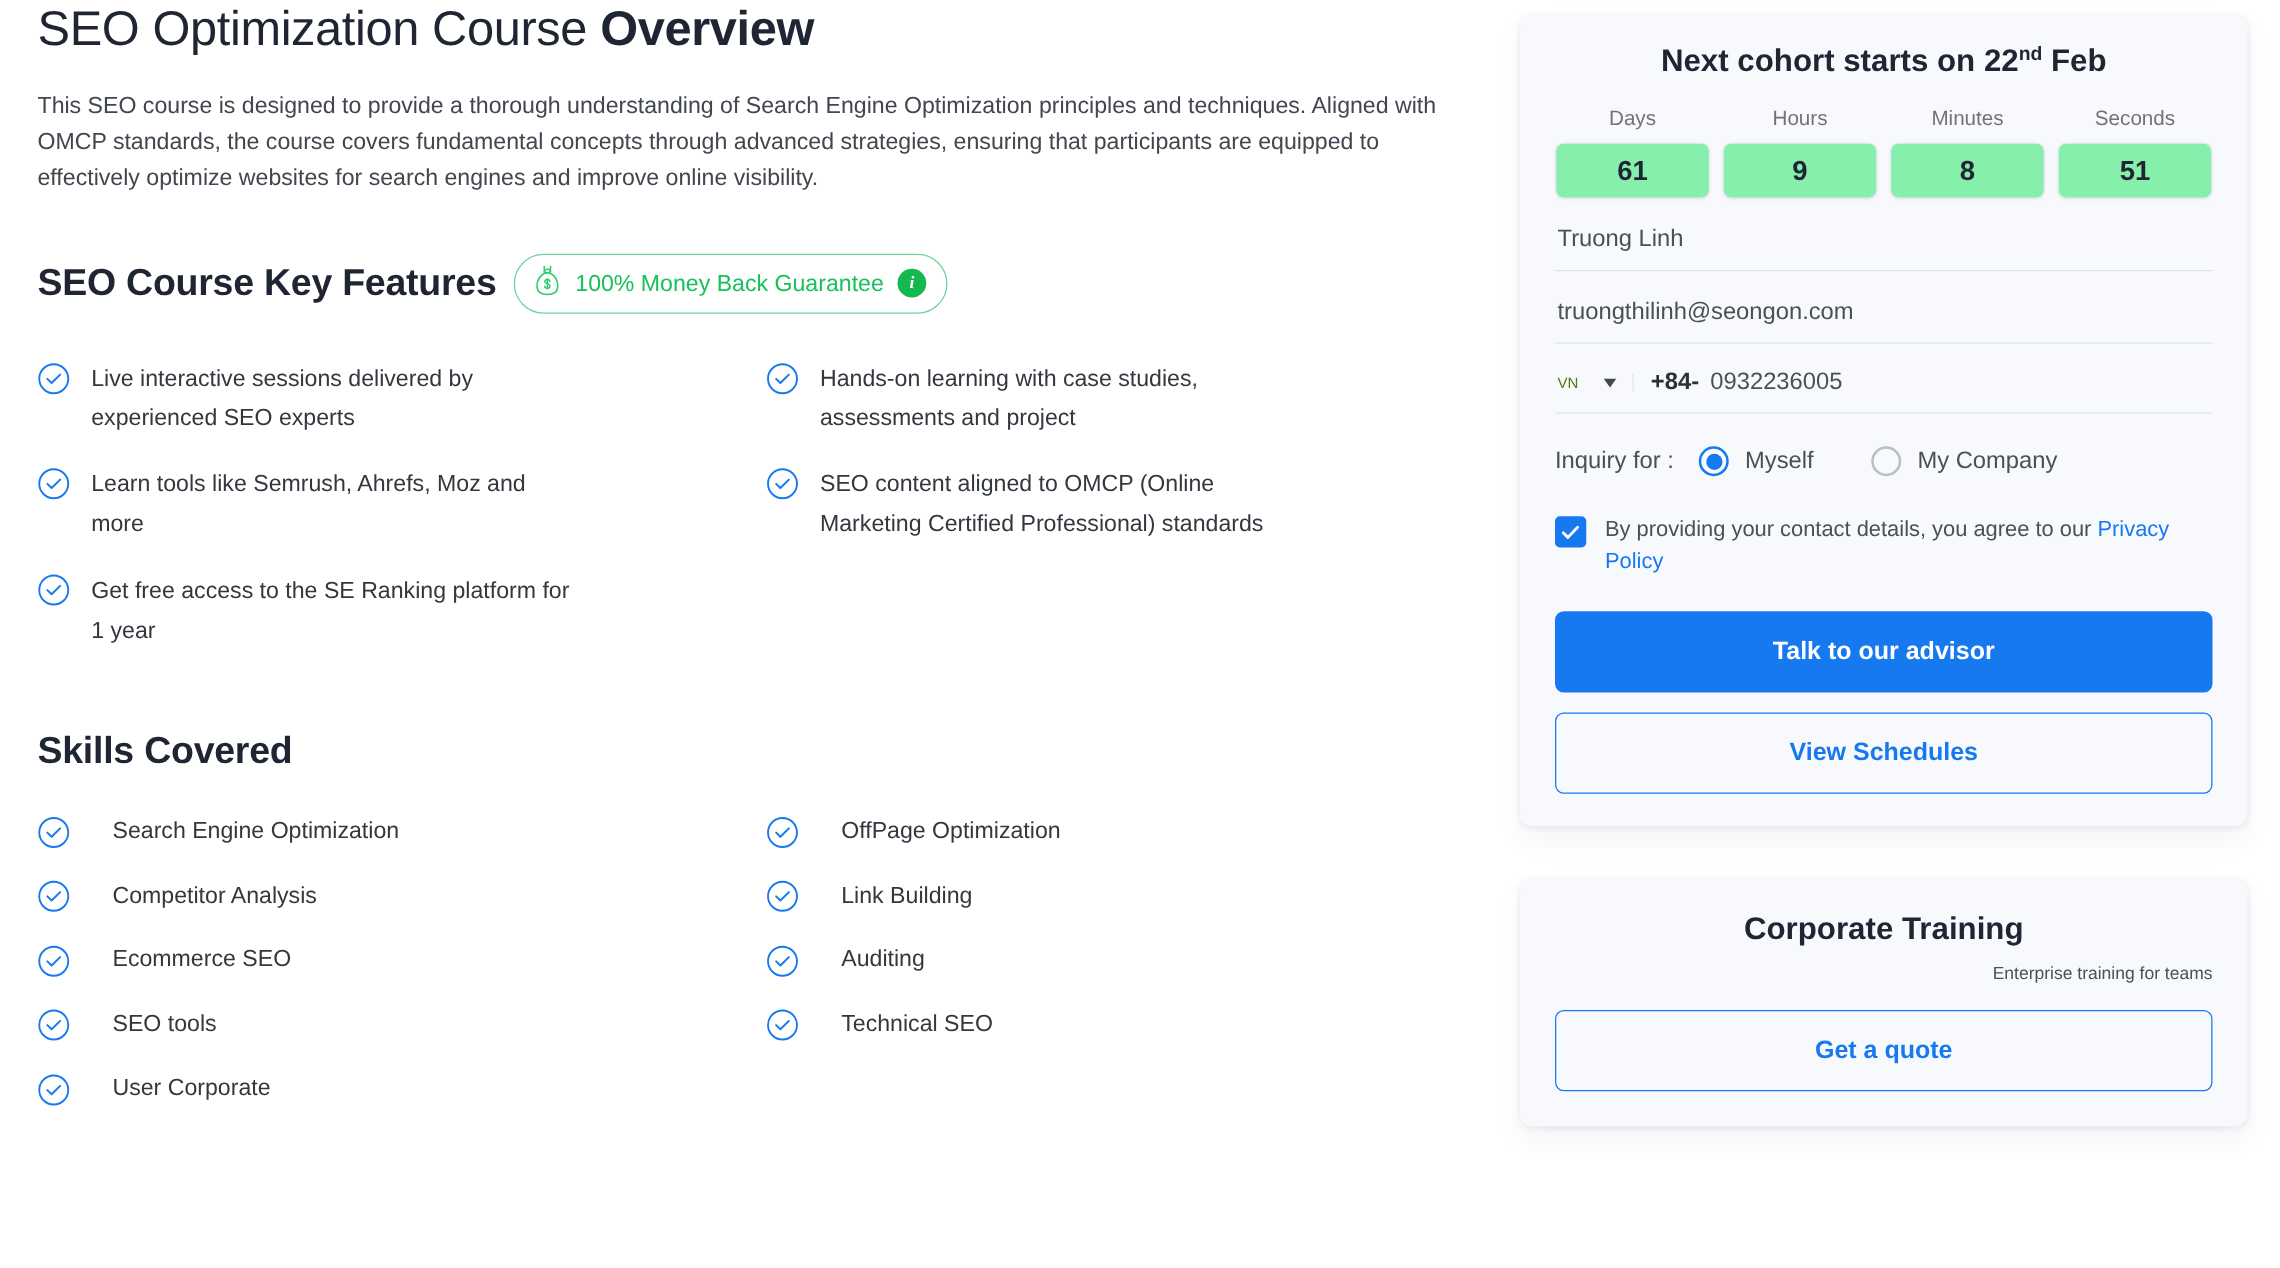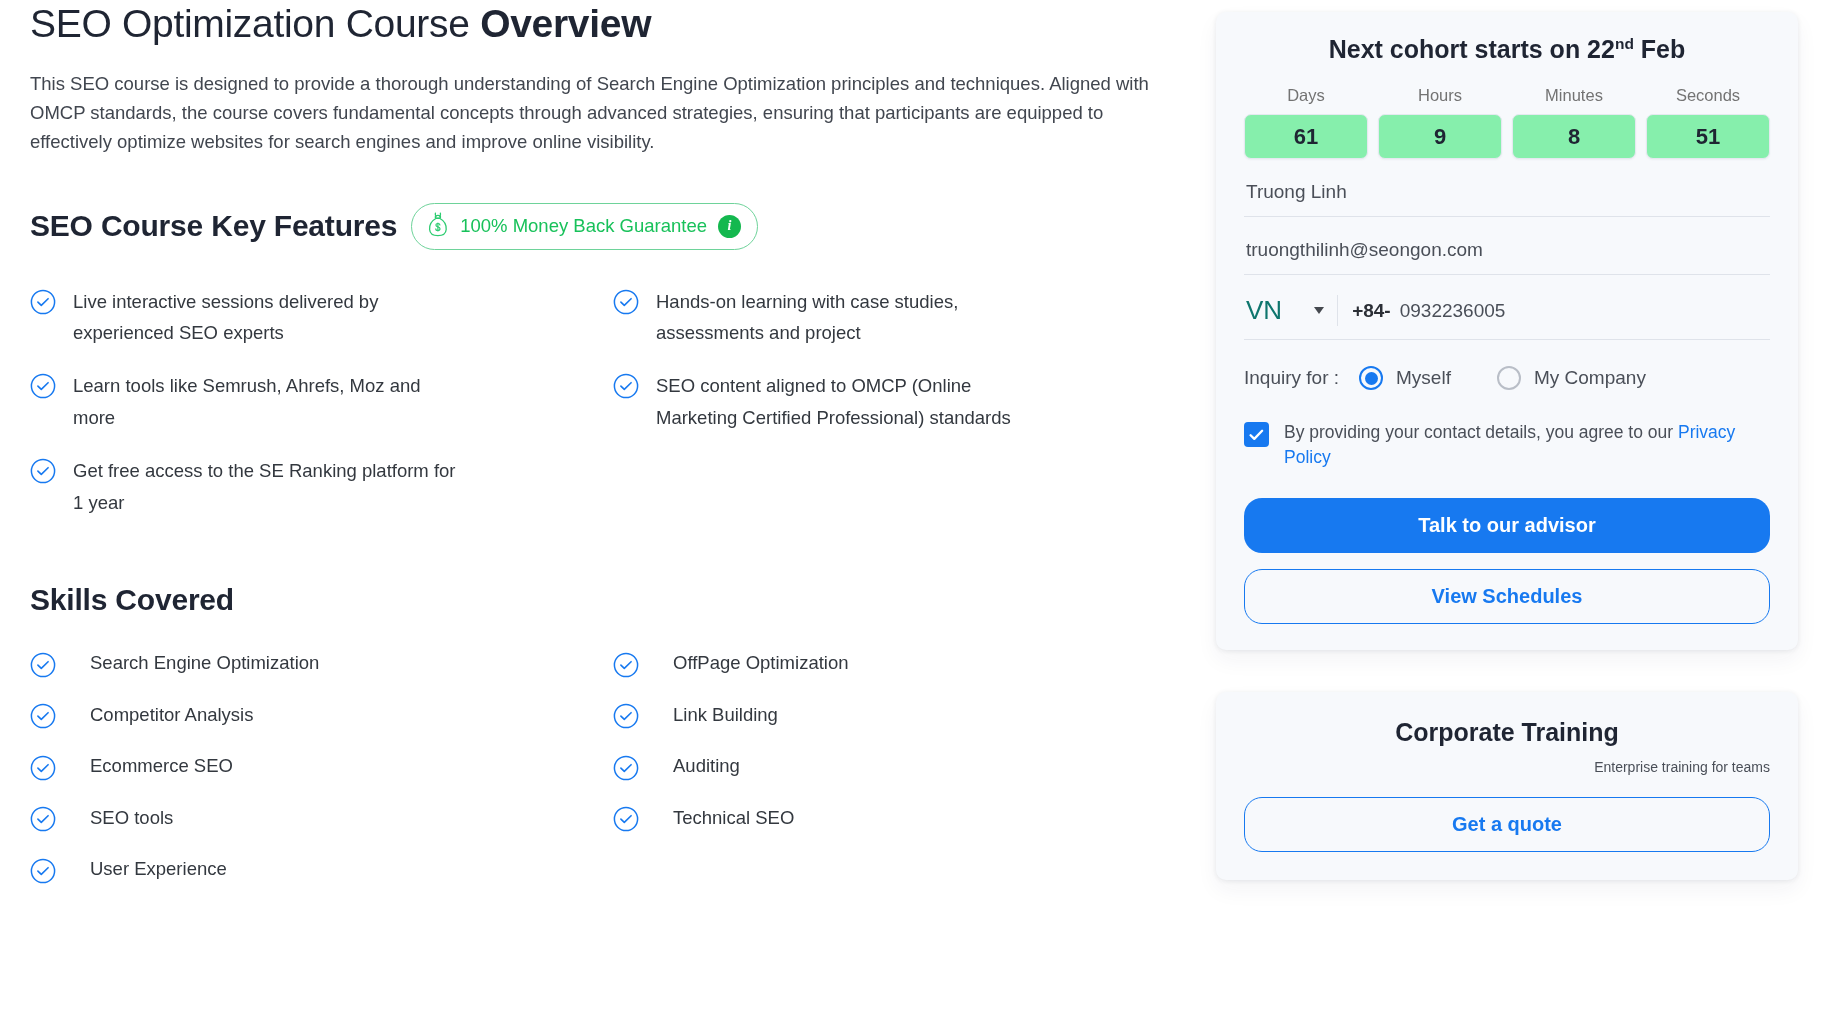--- a/index.html
+++ b/index.html
@@ -182,24 +182,24 @@
   }
   .field-input {
     border: 0; background: transparent; outline: none;
     font-family: "Liberation Sans", sans-serif;
     font-size: 19px; color: #4a4f58;
     width: 100%;
     padding: 0;
   }
   .phone-row { display: flex; align-items: center; padding-top: 20px; padding-bottom: 13px; }
   .cc-select {
-    display: flex; align-items: center; gap: 32px;
+    display: flex; align-items: center; gap: 20px;
     padding-right: 13px;
     border-right: 1px solid #dfe3ea;
-    font-size: 26px; color: #0f766e;
+    font-size: 12px; color: #4d7c0f;
   }
   .caret {
     width: 0; height: 0;
     border-left: 5.5px solid transparent;
     border-right: 5.5px solid transparent;
     border-top: 7px solid #45494f;
   }
   .dial {
     font-size: 19px; font-weight: 700; color: #2b2f36;
     padding: 0 9px 0 14px;
@@ -243,22 +243,22 @@
   }
   .consent-text {
     font-size: 17.5px;
     line-height: 1.42;
     color: #4a4f58;
   }
   .consent-text a { color: #1779f0; text-decoration: none; }
 
   .btn {
     display: flex; align-items: center; justify-content: center;
-    height: 55px;
-    border-radius: 18px;
+    height: 65px;
+    border-radius: 7px;
     font-size: 20px;
     font-weight: 700;
     cursor: pointer;
   }
   .btn-primary {
     background: #1779f0;
     color: #ffffff;
     margin-top: 28px;
     border: 0;
     width: 100%;
@@ -426,21 +426,21 @@
               <circle cx="13" cy="13" r="11.6" stroke="#1779f0" stroke-width="1.5"></circle>
               <path d="M7.9 13.1 L11.3 16.4 L18.1 9.7" stroke="#1779f0" stroke-width="1.6" stroke-linecap="round" stroke-linejoin="round" fill="none"></path>
             </svg></span>
         <span class="txt">Technical SEO</span>
       </div>
       <div class="skill-item">
         <span class="check-ring"><svg width="26" height="26" viewBox="0 0 26 26" fill="none">
               <circle cx="13" cy="13" r="11.6" stroke="#1779f0" stroke-width="1.5"></circle>
               <path d="M7.9 13.1 L11.3 16.4 L18.1 9.7" stroke="#1779f0" stroke-width="1.6" stroke-linecap="round" stroke-linejoin="round" fill="none"></path>
             </svg></span>
-        <span class="txt">User Experience</span>
+        <span class="txt">User Corporate</span>
       </div>
     </div>
   </div>
 
   <div class="right-col">
 
     <div class="card card-1">
 
       <div class="cohort-title"><span>Next cohort starts on 22</span><sup>nd</sup><span> Feb</span></div>
 

